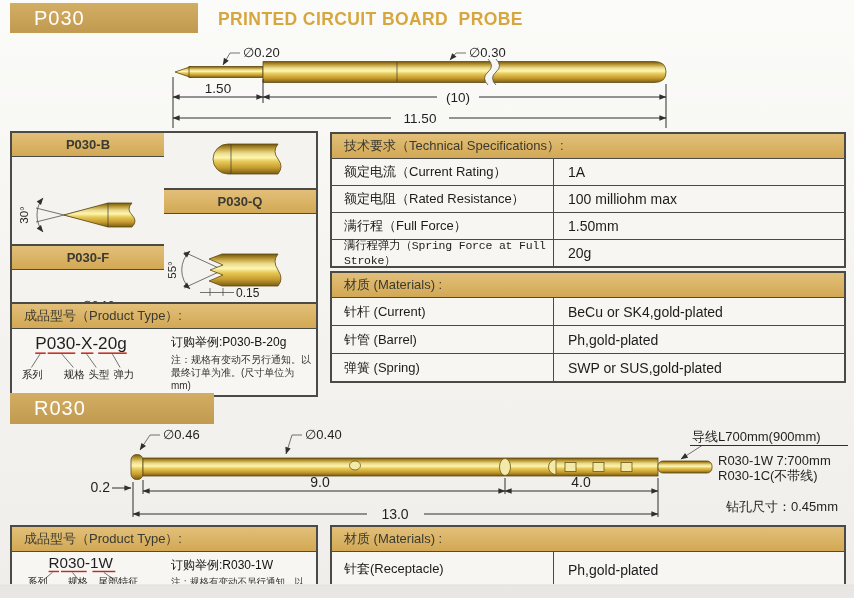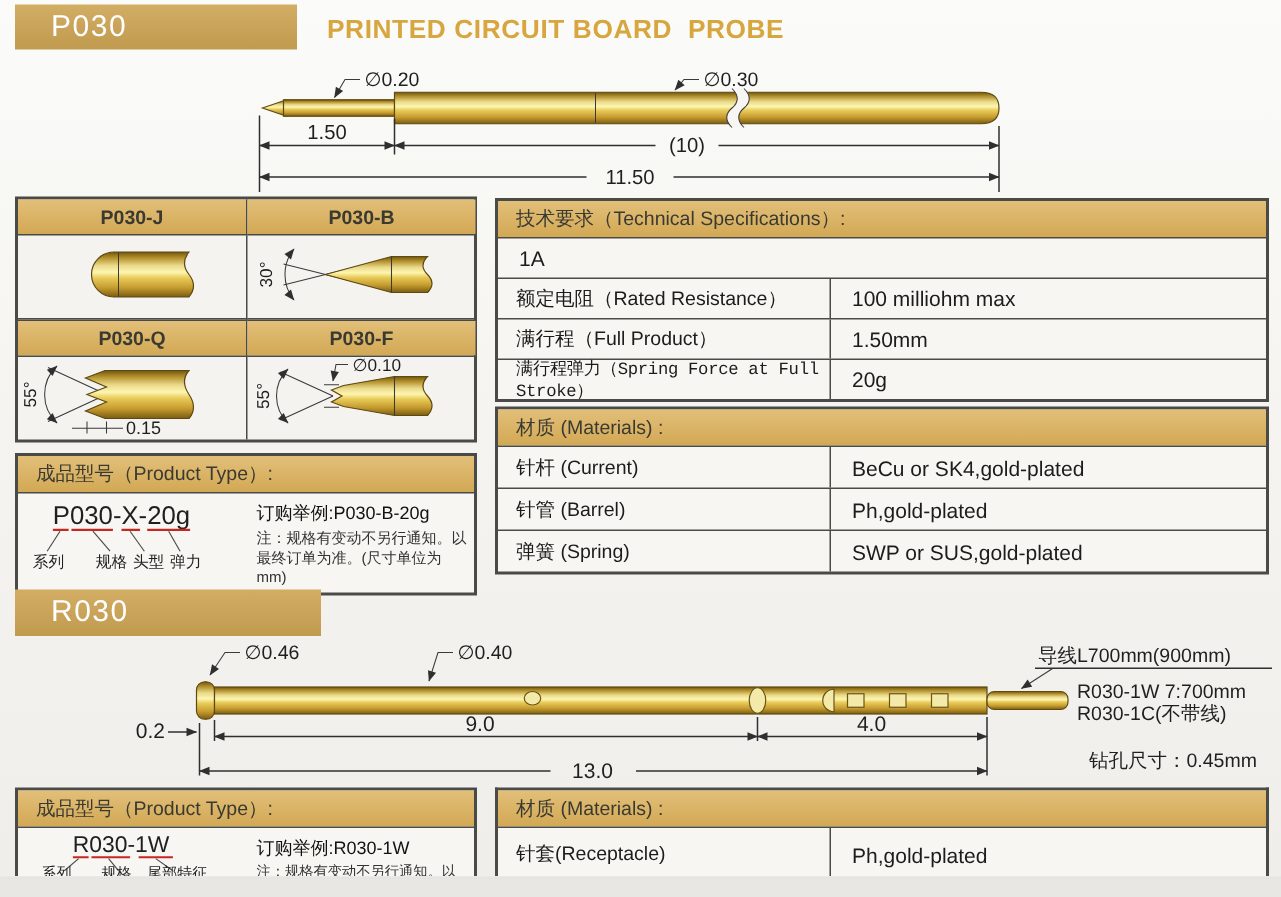--- a/index.html
+++ b/index.html
@@ -118,21 +118,20 @@
     <text class="dimt" x="218" y="56.5" text-anchor="middle">1.50</text>
     <line class="dln" x1="263" y1="61" x2="437" y2="61" marker-start="url(#arr)"></line>
     <line class="dln" x1="479" y1="61" x2="666" y2="61" marker-end="url(#arr)"></line>
     <text class="dimt" x="458" y="65.5" text-anchor="middle">(10)</text>
     <line class="dln" x1="173" y1="82" x2="391" y2="82" marker-start="url(#arr)"></line>
     <line class="dln" x1="449" y1="82" x2="666" y2="82" marker-end="url(#arr)"></line>
     <text class="dimt" x="420" y="86.5" text-anchor="middle">11.50</text>
   </svg>
 
   <div class="tip-table">
-    <div class="tip-hd bR">P030-J</div>
     <div class="tip-hd">P030-B</div>
 
     <div class="tip-cell bR">
       <svg width="152" height="53" viewBox="0 0 152 53">
         <path class="gold" d="M64,11 L114,11 Q108,18.5 114,26 Q120,33.5 114,41 L64,41 A15,15 0 0 1 64,11 Z"></path>
         <line class="thin" x1="67" y1="11.3" x2="67" y2="40.7"></line>
       </svg>
     </div>
     <div class="tip-cell">
       <svg width="152" height="53" viewBox="0 0 152 53">
@@ -173,28 +172,29 @@
         <line class="thin" x1="51" y1="33.5" x2="61" y2="33.5"></line>
         <polyline class="thin" points="67,5 59,5 57,16" marker-end="url(#arr)"></polyline>
         <text class="angt" x="70" y="9">∅0.10</text>
       </svg>
     </div>
   </div>
 
   <div class="box spec">
     <div class="box-hd">技术要求（Technical Specifications）:</div>
     <div class="trow">
+      <div class="c1">额定电流（Current Rating）</div>
       <div class="c2">1A</div>
     </div>
     <div class="trow">
       <div class="c1">额定电阻（Rated Resistance）</div>
       <div class="c2">100 milliohm max</div>
     </div>
     <div class="trow">
-      <div class="c1">满行程（Full Product）</div>
+      <div class="c1">满行程（Full Force）</div>
       <div class="c2">1.50mm</div>
     </div>
     <div class="trow">
       <div class="c1 cond">满行程弹力（Spring Force at Full Stroke）</div>
       <div class="c2">20g</div>
     </div>
   </div>
 
   <div class="box mat-p">
     <div class="box-hd">材质 (Materials) :</div>

